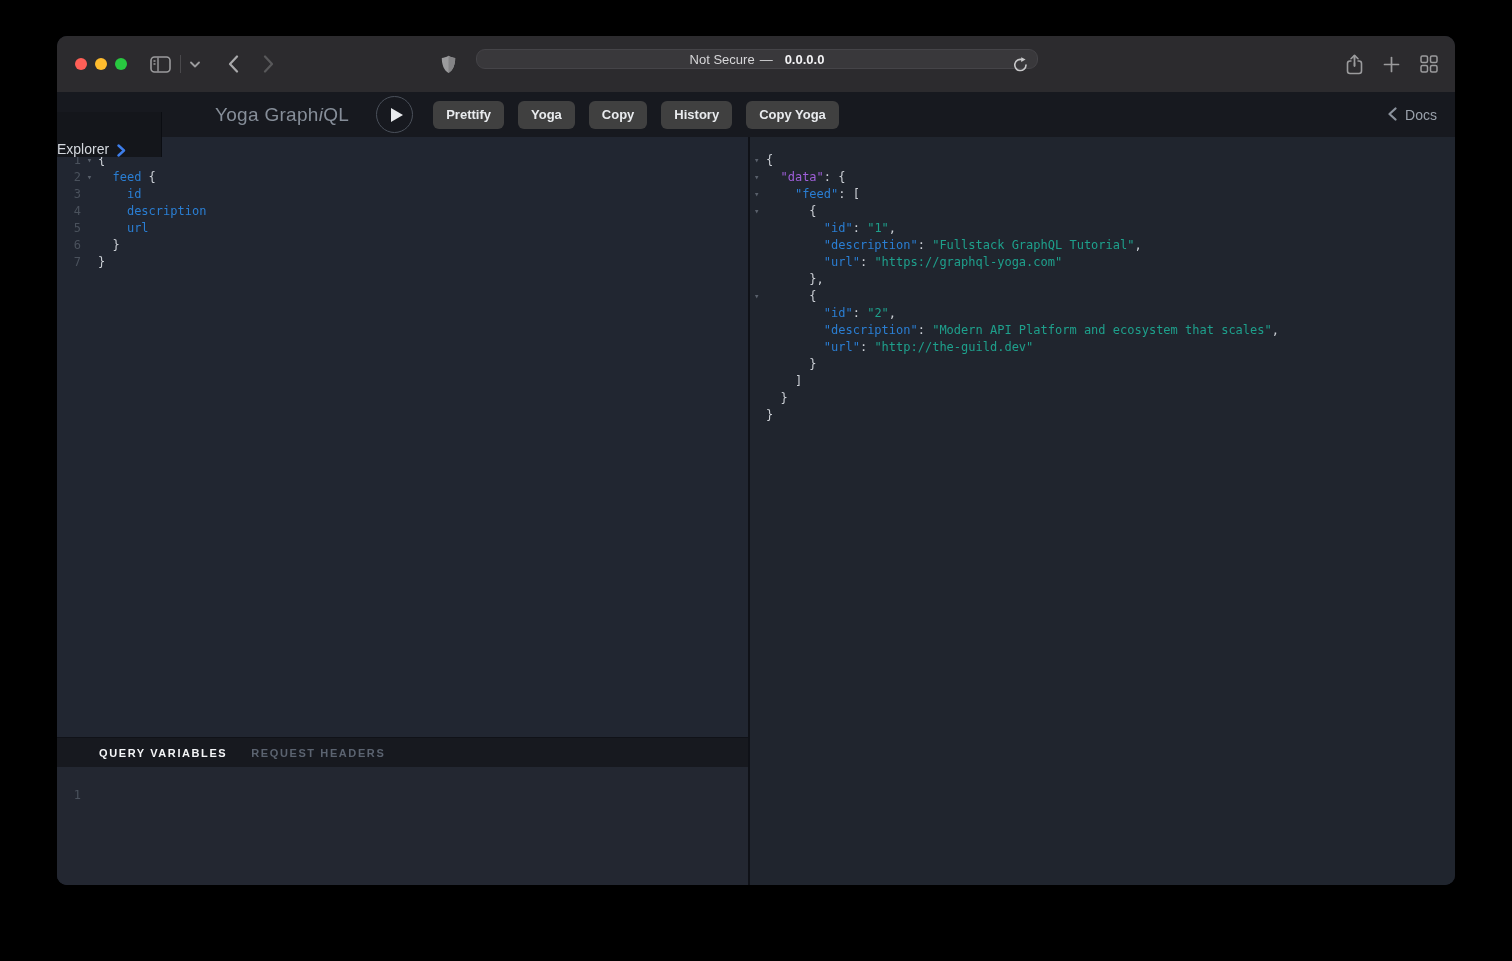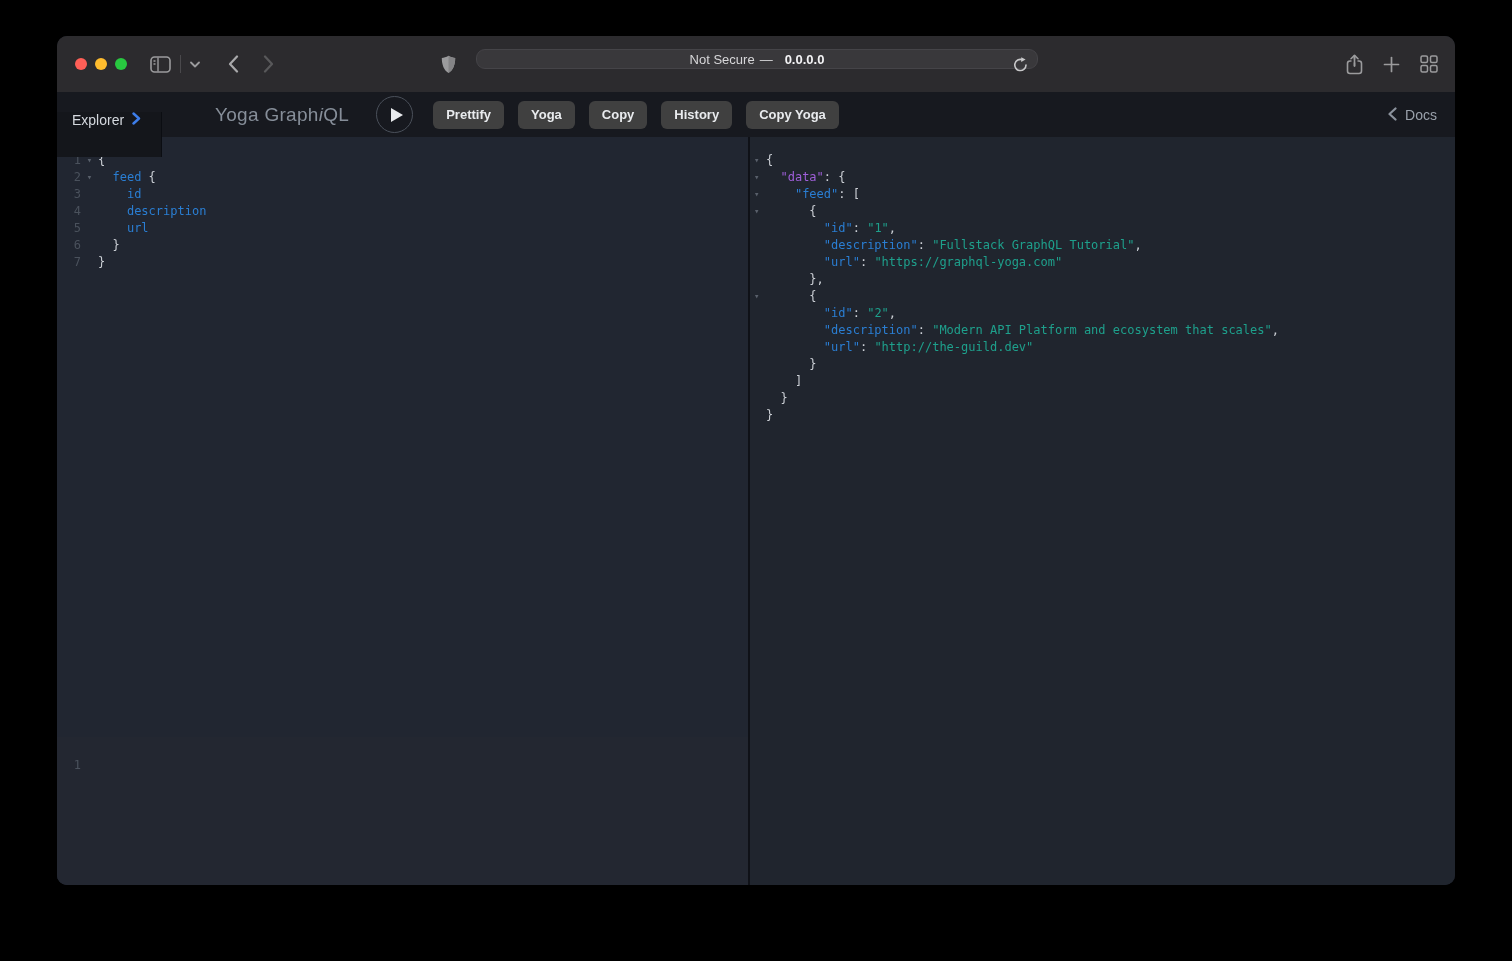--- a/index.html
+++ b/index.html
@@ -35,21 +35,21 @@
   }
   .urlbar .host { color:#f4f4f6; font-weight:700; margin-left:12px; }
   .urlbar .sep { margin-left:5px; }
   .reload { position:absolute; right:9px; top:6px; }
   .right-icons { position:absolute; right:17px; top:13px; height:30px; display:flex; align-items:center; gap:20px; }
 
   
   .gtoolbar { height:45px; flex:none; background:#17191f; display:flex; align-items:center; position:relative; }
   .explorer {
     width:105px; height:100%; background:#14161b; border-right:1px solid #0b0d12;
-    display:flex; align-items:flex-start; padding-left:15px; gap:8px; flex:none; cursor:pointer;margin-top:40px;
+    display:flex; align-items:flex-end; gap:8px; flex:none; cursor:pointer;margin-top:40px;
   }
   .explorer-label { color:#d4d8de; font-size:14px; }
   .gtitle { margin-left:53px; font-size:19px; color:#868e99; letter-spacing:0.3px; white-space:nowrap; }
   .gtitle i { font-style:italic; }
   .playbtn {
     margin-left:27px; width:37px; height:37px; border-radius:50%;
     border:1.5px solid #4a505a; display:flex; align-items:center; justify-content:center;
     flex:none; cursor:pointer; background:transparent;
   }
   .play-tri {
@@ -252,20 +252,24 @@
               <span class="gut-fold"></span>
               <pre class="code"><span class="tk-p">  }</span></pre>
             </div>
             <div class="cm-line">
               <span class="gut-num">7</span>
               <span class="gut-fold"></span>
               <pre class="code"><span class="tk-p">}</span></pre>
             </div>
           </div>
       </div>
+      <div class="varheader">
+        <span class="vartab active">QUERY VARIABLES</span>
+        <span class="vartab inactive">REQUEST HEADERS</span>
+      </div>
       <div class="vareditor">
         <div class="cm-line">
           <span class="gut-num">1</span>
         </div>
       </div>
     </div>
 
     <div class="pane-divider"></div>
 
     <div class="right-col">

